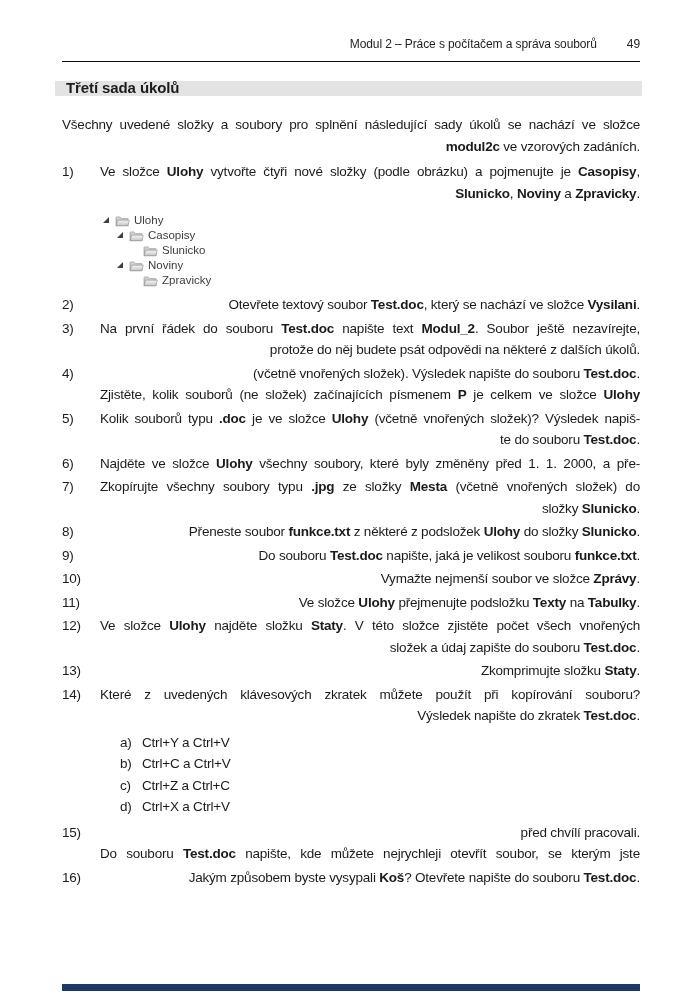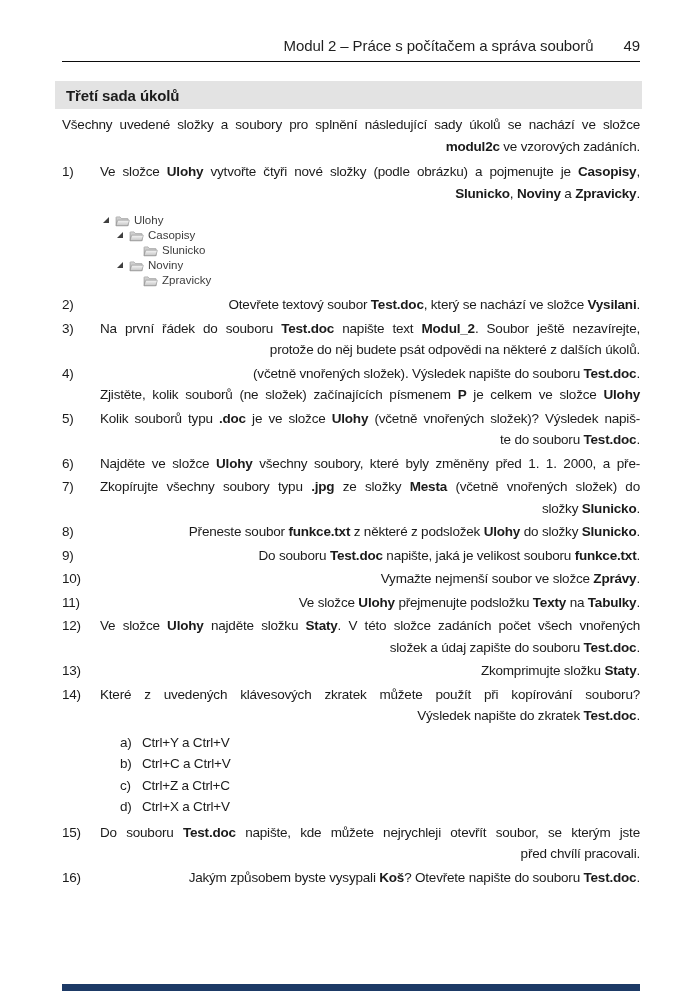--- a/index.html
+++ b/index.html
@@ -6,29 +6,29 @@
   body{
     width:700px;height:996px;overflow:hidden;background:#ffffff;
     font-family:"Liberation Sans", sans-serif;color:#1b1b1b;
   }
   .page{position:relative;width:700px;height:996px;background:#fff;}
 
   
   .header{
     position:absolute;top:37px;left:62px;width:578px;
     display:flex;justify-content:flex-end;align-items:baseline;
-    font-size:15px;color:#1f1f1f;letter-spacing:-0.1px;
+    font-size:12px;color:#1f1f1f;letter-spacing:-0.1px;
   }
   .header .pnum{margin-left:30px;}
   .rule{position:absolute;top:61px;left:62px;width:578px;border-top:1.5px solid #0b0b0b;}
 
   
   .band{
-    position:absolute;top:81px;left:55px;width:576px;height:28px;
-    background:#e3e3e3;display:flex;align-items:center;padding-left:11px;
+    position:absolute;top:81px;left:55px;width:576px;height:15px;
+    background:#e3e3e3;display:flex;align-items:flex-end;padding-left:11px;
   }
   .band .btitle{font-weight:bold;font-size:15px;letter-spacing:-0.1px;}
 
   
   .content{position:absolute;top:114px;left:62px;width:578px;}
   .line{
     font-size:13.5px;line-height:21.5px;letter-spacing:-0.2px;
     text-align:right;
   }
   .line.just{text-align:justify;text-align-last:justify;}
@@ -251,21 +251,21 @@
         </div>
         <div class="task">
           <div class="num">11)</div>
           <div class="tbody">
             <div class="line"><span>Ve složce </span><span class="b">Ulohy</span><span> přejmenujte podsložku </span><span class="b">Texty</span><span> na </span><span class="b">Tabulky</span><span>.</span></div>
           </div>
         </div>
         <div class="task">
           <div class="num">12)</div>
           <div class="tbody">
-            <div class="line just"><span>Ve složce </span><span class="b">Ulohy</span><span> najděte složku </span><span class="b">Staty</span><span>. V této složce zadáních počet všech vnořených</span></div>
+            <div class="line just"><span>Ve složce </span><span class="b">Ulohy</span><span> najděte složku </span><span class="b">Staty</span><span>. V této složce zjistěte počet všech vnořených</span></div>
             <div class="line"><span>složek a údaj zapište do souboru </span><span class="b">Test.doc</span><span>.</span></div>
           </div>
         </div>
         <div class="task">
           <div class="num">13)</div>
           <div class="tbody">
             <div class="line"><span>Zkomprimujte složku </span><span class="b">Staty</span><span>.</span></div>
           </div>
         </div>
         <div class="task">
@@ -289,22 +289,22 @@
               <div class="opt">
                 <span class="olet">d)</span>
                 <span>Ctrl+X a Ctrl+V</span>
               </div>
             </div>
           </div>
         </div>
         <div class="task">
           <div class="num">15)</div>
           <div class="tbody">
+            <div class="line"><span>před chvílí pracovali.</span></div>
             <div class="line just"><span>Do souboru </span><span class="b">Test.doc</span><span> napište, kde můžete nejrychleji otevřít soubor, se kterým jste</span></div>
-            <div class="line"><span>před chvílí pracovali.</span></div>
           </div>
         </div>
         <div class="task">
           <div class="num">16)</div>
           <div class="tbody">
             <div class="line"><span>Jakým způsobem byste vysypali </span><span class="b">Koš</span><span>? Otevřete napište do souboru </span><span class="b">Test.doc</span><span>.</span></div>
           </div>
         </div>
       </div>
   </div>

